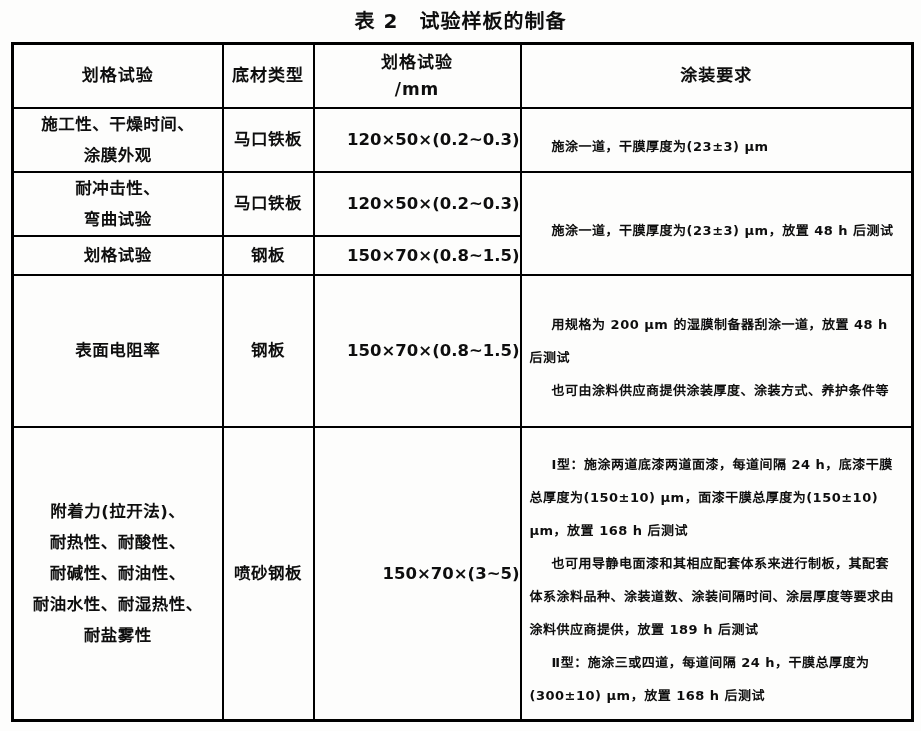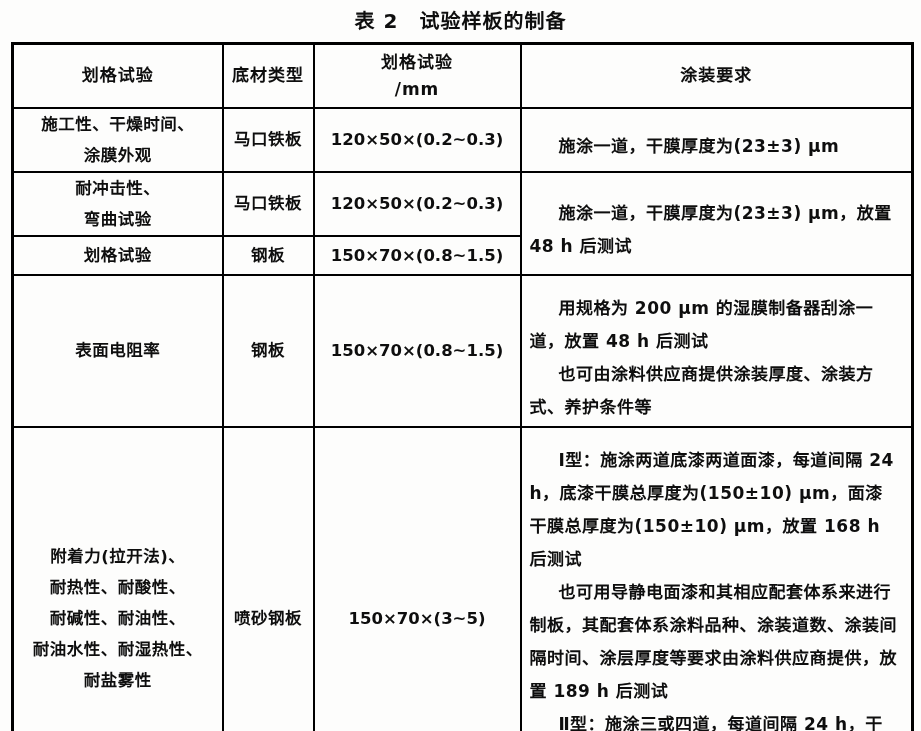--- a/index.html
+++ b/index.html
@@ -46,23 +46,23 @@
     white-space: pre-line;
     letter-spacing: 1px;
   }
   td.c-item, td.c-type, td.c-size {
     text-align: center;
     font-size: 16.5px;
     line-height: 31px;
     white-space: pre-line;
     letter-spacing: 0.5px;
   }
-  td.c-size { letter-spacing: 0; }
+  td.c-size { letter-spacing: 0; text-align: right; }
   td.c-coating {
-    font-size: 17px;
+    font-size: 13px;
     line-height: 33px;
     padding: 16px 12px 2px 8px;
     letter-spacing: 0.5px;
   }
   td.c-coating p {
     margin: 0;
     text-indent: 1.7em;
   }
   tr.r-header  { height: 64px; }
   tr.r-1 { height: 63px; margin-top: 16px; }

